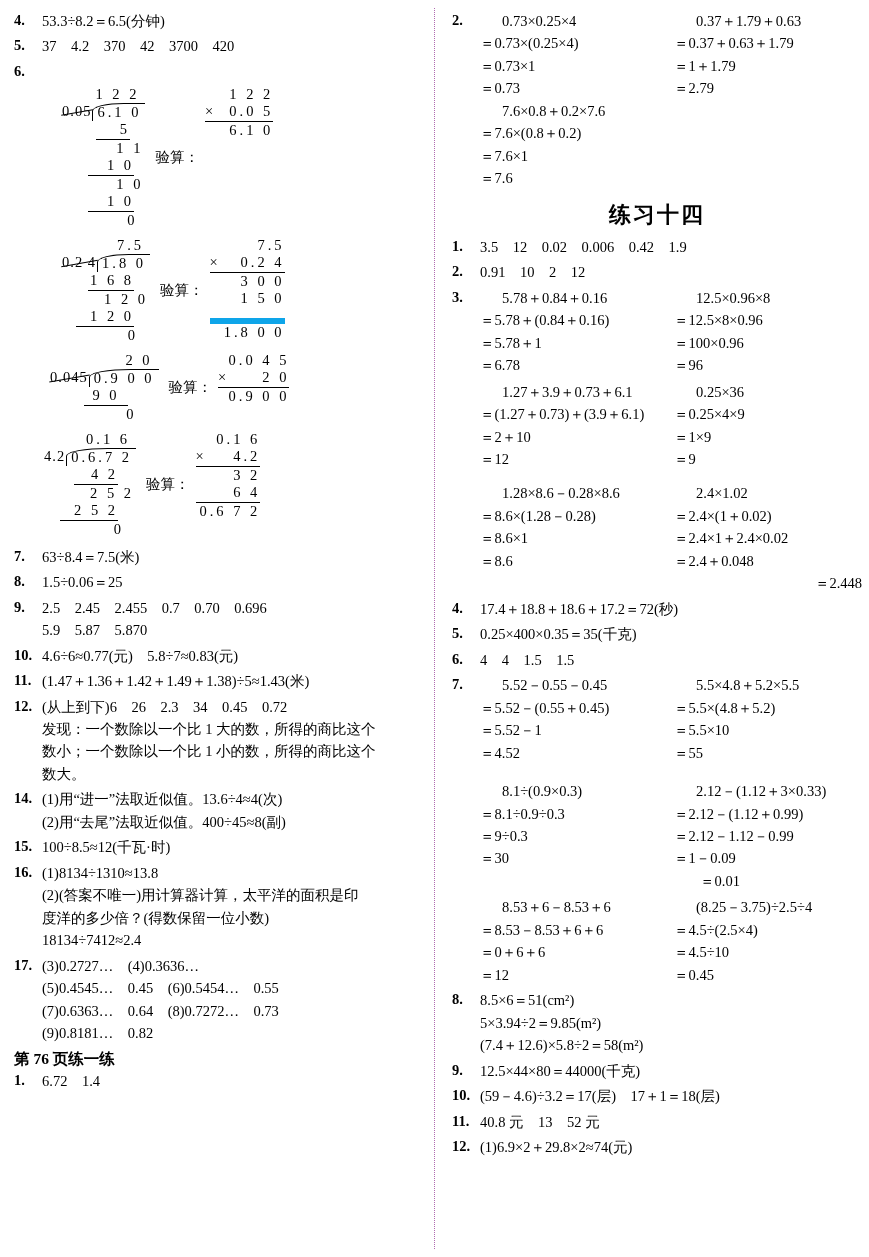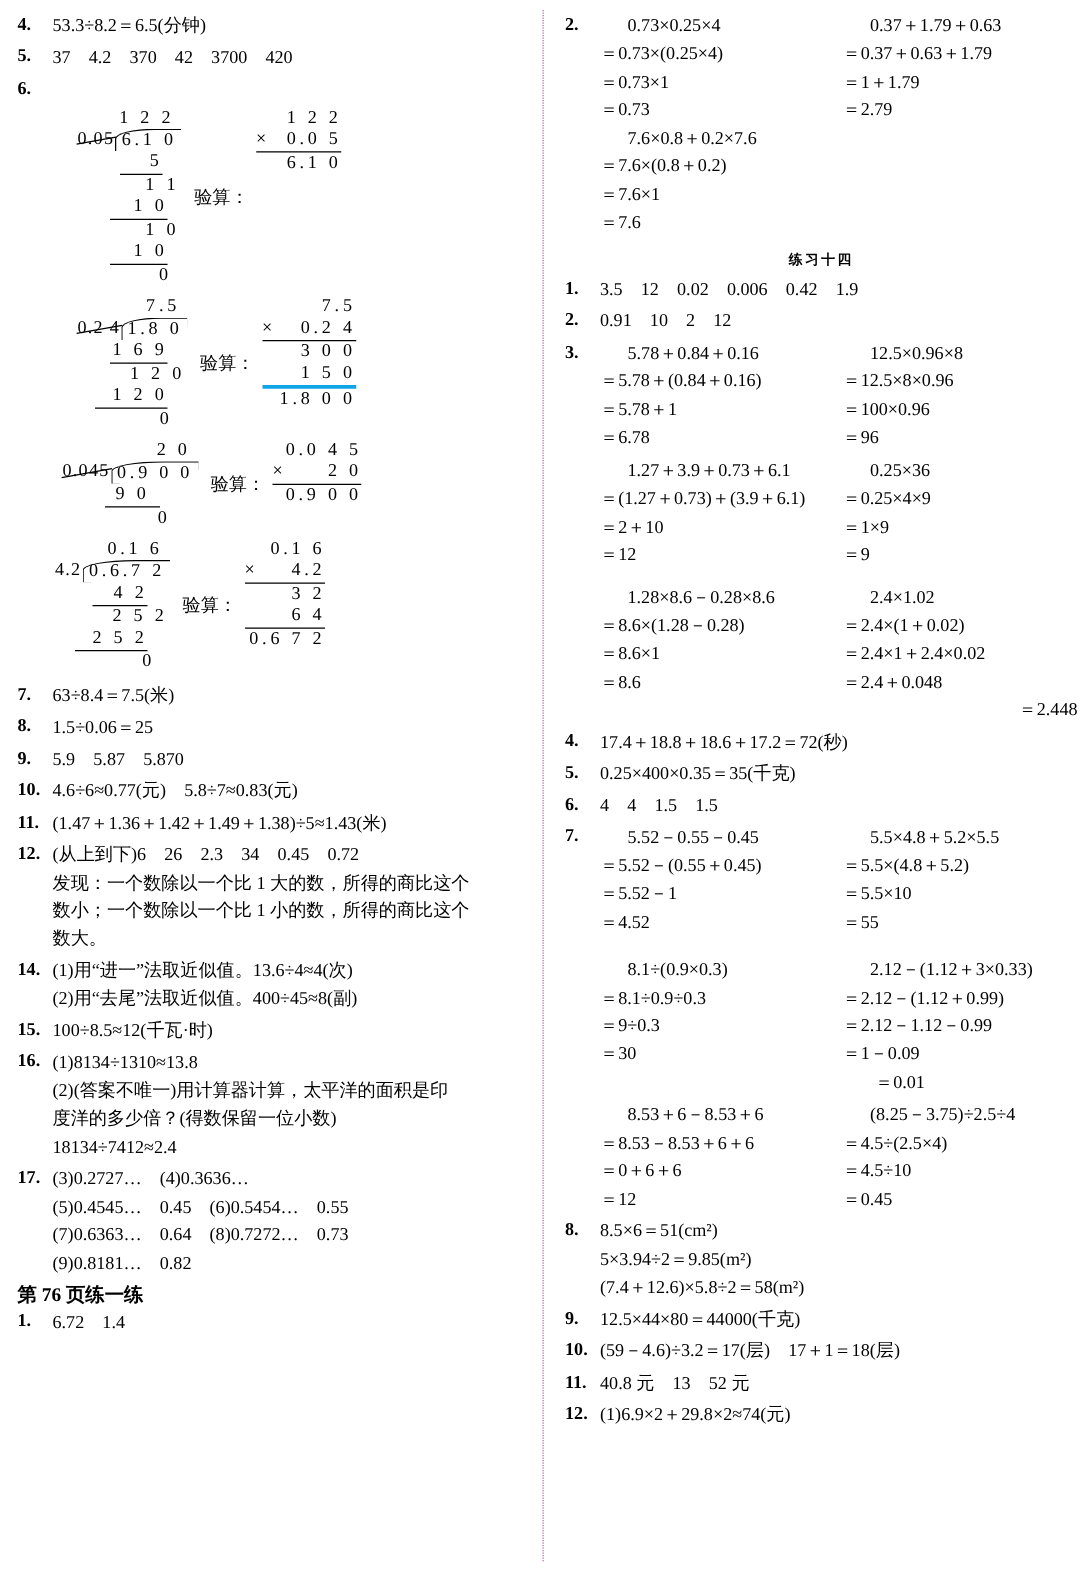--- a/index.html
+++ b/index.html
@@ -38,21 +38,21 @@
   .stk-line{letter-spacing:3px;white-space:pre;}
   .check{align-self:center;padding:0 6px 0 10px;white-space:nowrap;}
   .mulblock{display:inline-block;text-align:right;}
   .mul-top{letter-spacing:3px;white-space:pre;}
   .mul-mid{letter-spacing:3px;white-space:pre;border-bottom:1px solid #000;padding-bottom:1px;}
   .mul-res{letter-spacing:3px;white-space:pre;}
 
   .two-col-calc{display:flex;}
   .two-col-calc > div{flex:1 1 50%;}
   .calc-l{padding-right:6px;}
-  .sect-title{text-align:center;font-weight:bold;font-size:11px;margin:10px 0 6px 0;letter-spacing:2px;}
+  .sect-title{text-align:center;font-weight:bold;font-size:22px;margin:10px 0 6px 0;letter-spacing:2px;}
   .bold{font-weight:bold;}
   .cmp{letter-spacing:12px;font-size:17px;}
   .strikeover{position:relative;display:inline-block;}
   .strikeover:after{content:"";position:absolute;left:-1px;right:-1px;top:52%;border-top:1px solid #000;transform:rotate(-10deg);}
 </style>
 </head>
 <body>
 
 <div class="page">
   <div class="divider"></div>
@@ -101,32 +101,32 @@
 
     <div class="divblock" style="margin-top:8px;">
       <div class="divwrap">
         <div class="ldiv" style="margin-left:48px;">
           <span class="quot">7.5</span>
           <div class="dvrow">
             <span class="dvsor strikeover">0.2 4</span>
             <span class="bracket">1.8 0</span>
           </div>
           <div class="sub">
-            <div class="stk-line ul" style="display:block;width:46px;margin-left:26px;">1 6 9</div>
+            <div class="stk-line ul" style="display:block;width:46px;margin-left:26px;">1 6 8</div>
             <div class="stk-line" style="padding-right:2px;">1 2 0</div>
             <div class="stk-line ul" style="display:block;width:58px;margin-left:14px;">1 2 0</div>
             <div class="stk-line" style="padding-right:12px;">0</div>
           </div>
         </div>
         <div class="check">验算：</div>
         <div class="mulblock">
           <div class="mul-top">7.5</div>
           <div class="mul-mid">×   0.2 4</div>
           <div class="mul-res">3 0 0</div>
-          <div class="mul-res" style="border-bottom:3px solid #0ea5e9;padding-bottom:1px;">1 5 0</div>
+          <div class="mul-res" style="border-bottom:6px solid #0ea5e9;padding-bottom:11px;">1 5 0</div>
           <div class="mul-res">1.8 0 0</div>
         </div>
       </div>
     </div>
 
     <div class="divblock" style="margin-top:8px;">
       <div class="divwrap">
         <div class="ldiv" style="margin-left:36px;">
           <span class="quot">2 0</span>
           <div class="dvrow">
@@ -177,20 +177,21 @@
       <span class="num">7.</span>
       <span class="body line">63÷8.4＝7.5(米)</span>
     </div>
     <div class="item">
       <span class="num">8.</span>
       <span class="body line">1.5÷0.06＝25</span>
     </div>
     <div class="item">
       <span class="num">9.</span>
       <span class="body">
+        <div class="line">2.5    2.45    2.455    0.7    0.70    0.696</div>
         <div class="line">5.9    5.87    5.870</div>
       </span>
     </div>
     <div class="item">
       <span class="num">10.</span>
       <span class="body line">4.6÷6≈0.77(元)    5.8÷7≈0.83(元)</span>
     </div>
     <div class="item">
       <span class="num">11.</span>
       <span class="body line">(1.47＋1.36＋1.42＋1.49＋1.38)÷5≈1.43(米)</span>

